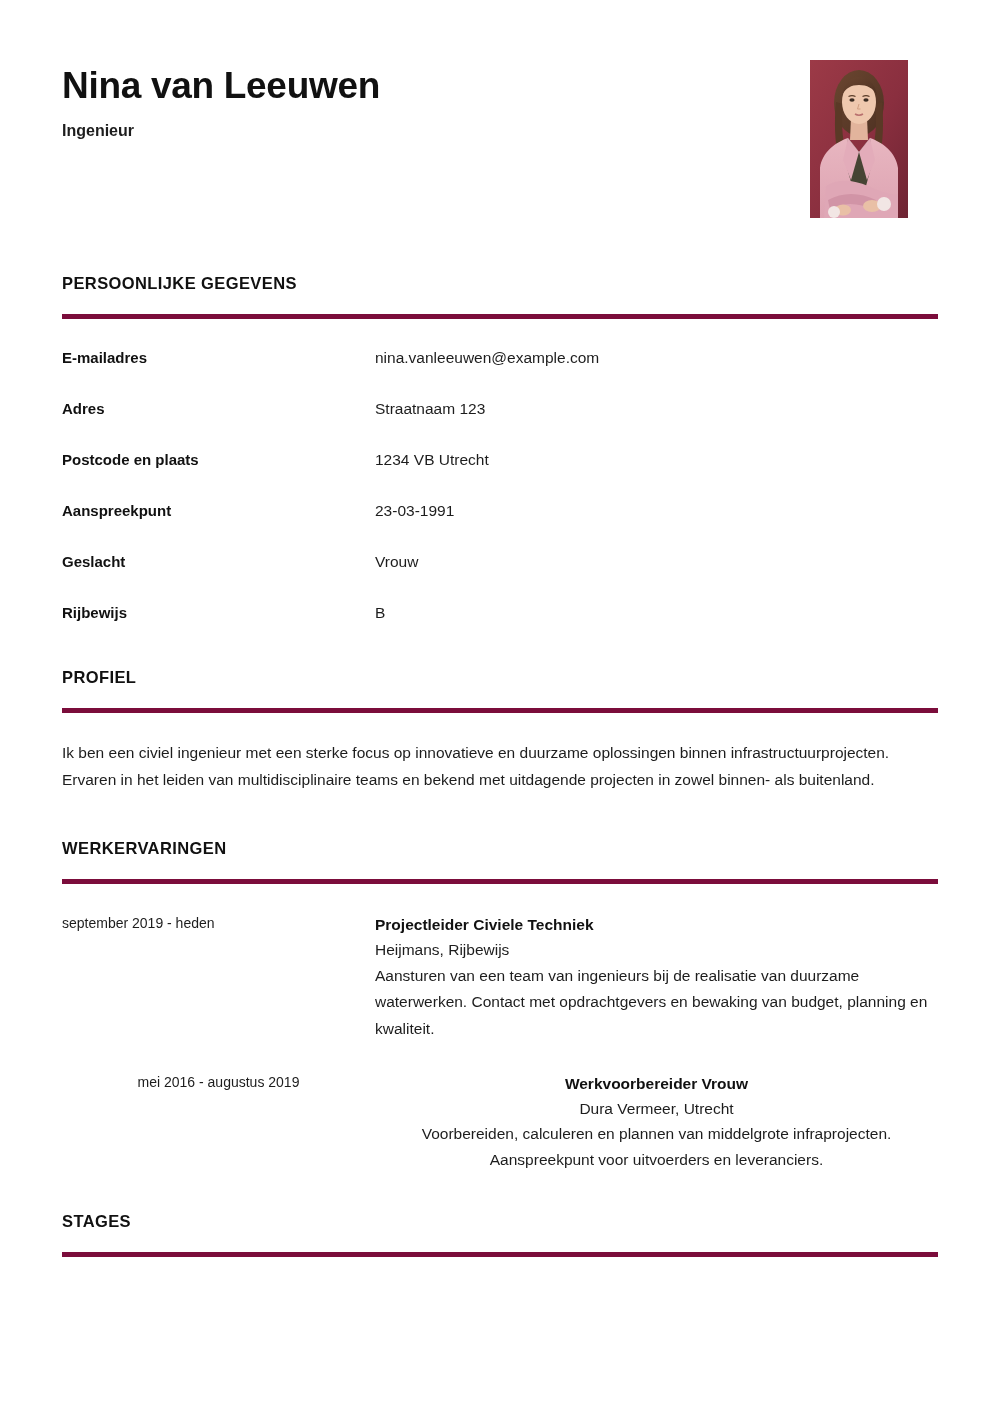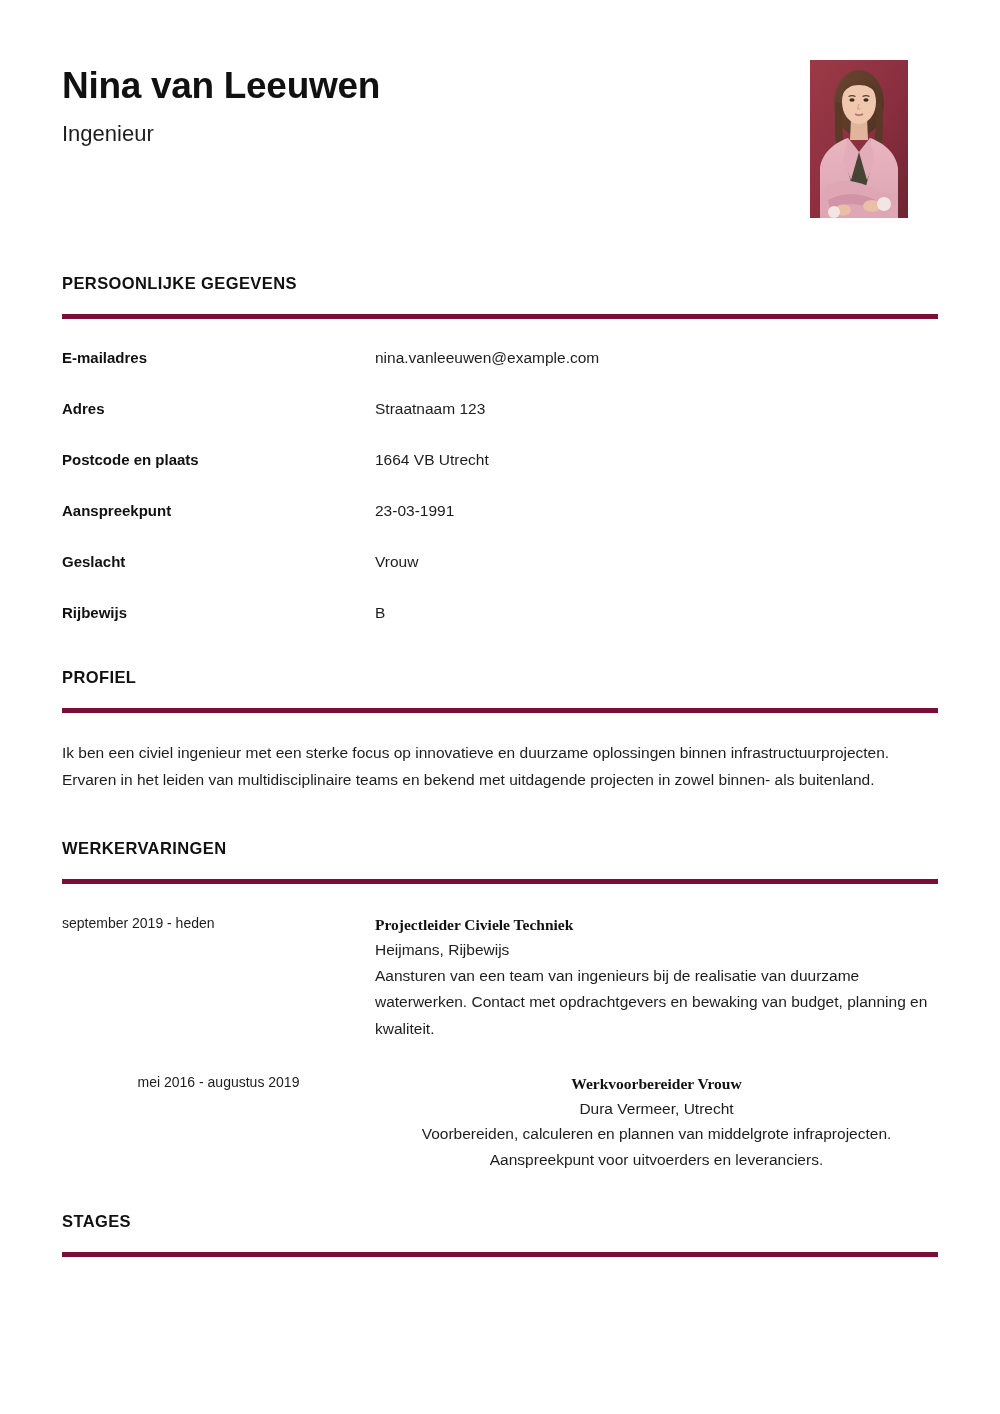--- a/index.html
+++ b/index.html
@@ -30,22 +30,22 @@
   }
   .header-text { padding-top: 6px; }
   .cv-name {
     font-size: 37px;
     font-weight: bold;
     letter-spacing: -0.3px;
     line-height: 1.1;
     color: #111111;
   }
   .cv-role {
-    font-size: 22px;
-    font-weight: normal;
+    font-size: 16px;
+    font-weight: bold;
     color: #1d1d1d;
     margin-top: 14px;
     line-height: 1.2;
   }
 
   .photo-frame {
     width: 98px;
     height: 158px;
     margin-right: 30px;
     overflow: hidden;
@@ -115,21 +115,20 @@
     font-size: 14px;
     color: #1d1d1d;
     line-height: 1.6;
   }
   .exp-body { flex: 1 1 auto; max-width: 565px; }
   .exp-title {
     font-size: 15.5px;
     font-weight: bold;
     color: #111111;
     line-height: 1.62;
-    font-family: Liberation Serif, serif;
   }
   .exp-company {
     font-size: 15.5px;
     color: #1d1d1d;
     line-height: 1.62;
   }
   .exp-desc {
     font-size: 15.5px;
     color: #1d1d1d;
     line-height: 1.72;
@@ -217,21 +216,21 @@
         <div class="data-value">nina.vanleeuwen@example.com</div>
       </div>
 
       <div class="data-row">
         <div class="data-label">Adres</div>
         <div class="data-value">Straatnaam 123</div>
       </div>
 
       <div class="data-row">
         <div class="data-label">Postcode en plaats</div>
-        <div class="data-value">1664 VB Utrecht</div>
+        <div class="data-value">1234 VB Utrecht</div>
       </div>
 
       <div class="data-row">
         <div class="data-label">Aanspreekpunt</div>
         <div class="data-value">23-03-1991</div>
       </div>
 
       <div class="data-row">
         <div class="data-label">Geslacht</div>
         <div class="data-value">Vrouw</div>

